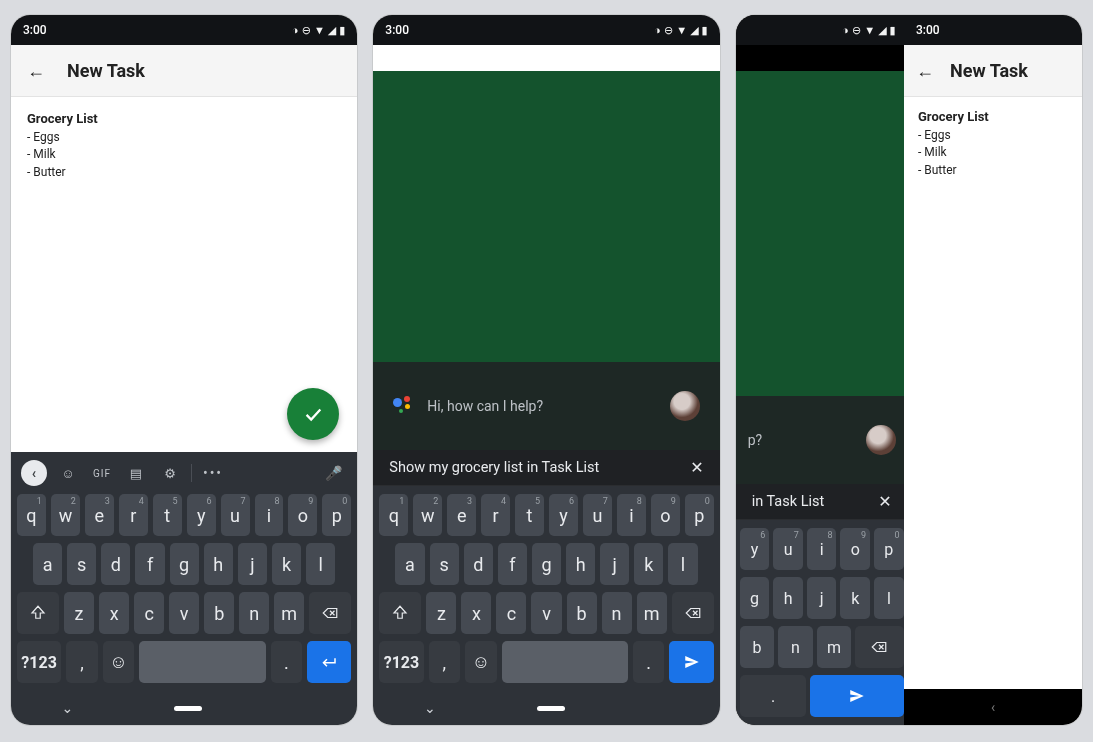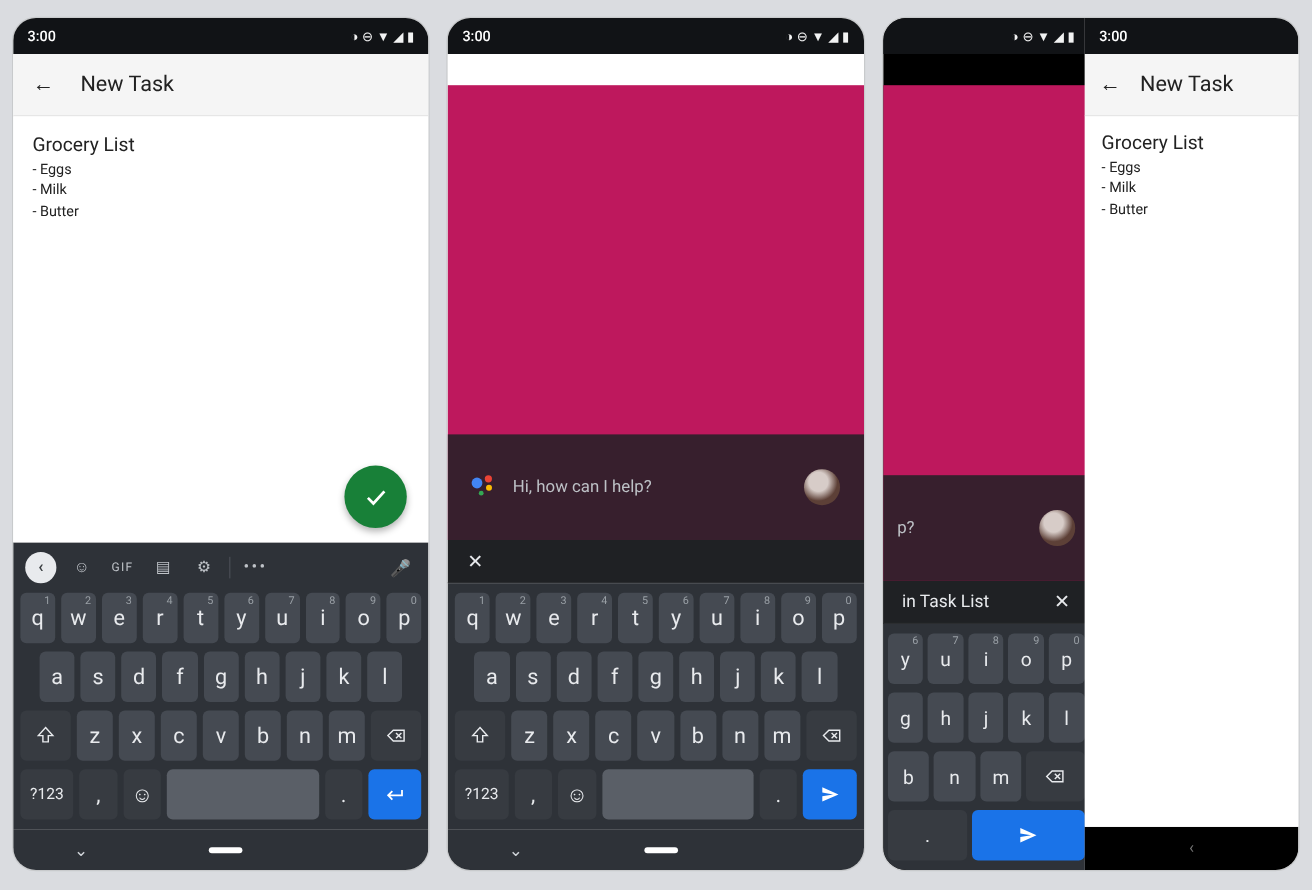--- a/index.html
+++ b/index.html
@@ -39,48 +39,48 @@
   .appbar {
     height: 52px;
     background: #f5f5f5;
     display: flex;
     align-items: center;
     padding: 0 16px;
     border-bottom: 1px solid #e3e3e3;
     gap: 22px;
   }
   .appbar .back { font-size: 18px; color: #222; }
-  .appbar .title { font-size: 18px; color: #222; font-weight: 400; }
+  .appbar .title { font-size: 18px; color: #222; font-weight: 700; }
   .content {
     flex: 1;
     background: #fff;
     padding: 14px 16px;
     position: relative;
     font-size: 15px;
     color: #222;
   }
-  .content h3 { font-size: 16px; font-weight: 400; margin-bottom: 3px; }
+  .content h3 { font-size: 13px; font-weight: 700; margin-bottom: 3px; }
   .content .line { font-size: 12px; line-height: 1.45; }
   .fab {
     position: absolute;
     right: 18px;
     bottom: 12px;
     width: 52px;
     height: 52px;
     border-radius: 50%;
     background: #188038;
     display: flex;
     align-items: center;
     justify-content: center;
     box-shadow: 0 3px 6px rgba(0,0,0,0.3);
   }
   .fab svg { width: 22px; height: 22px; fill: none; stroke: #fff; stroke-width: 2.5; }
   
   
-  .dark-area { flex:1; background: #be185d; position: relative; margin-top: 26px; }
+  .dark-area { flex:1; background: #14532d; position: relative; margin-top: 26px; }
   .assistant-row {
     position: absolute; bottom: 0; left: 0; right: 0;
     height: 88px;
     background: rgba(32,33,36,0.85);
     display: flex; align-items: center;
     padding: 0 20px;
     gap: 14px;
   }
   .assistant-logo { width: 20px; height: 20px; position: relative; }
   .assistant-logo .dot { position:absolute; border-radius:50%; }
@@ -144,21 +144,21 @@
     font-size: 18px;
     position: relative;
   }
   .key.dark { background: #373b41; }
   .key .sup { position:absolute; top:2px; right:4px; font-size:9px; color:#9aa0a6; }
   .key.wide { flex: 1.4; }
   .key.space { flex: 4; background:#5a5f67; }
   .key.enter { background:#1a73e8; }
   .key.send { background:#1a73e8; }
   .key svg { width:18px; height:18px; fill:#e8eaed; }
-  .key.sym { font-size:13px; }
+  .key.sym { font-size:16px;font-weight:bold; }
   
   .navbar {
     height: 34px;
     background: #2e3238;
     display:flex; align-items:center; justify-content:space-around;
     color:#cfd3d8;
   }
   .nav-pill { width: 28px; height: 5px; background:#fff; border-radius:3px; }
   .nav-chev { font-size: 14px; }
   .nav-sq { font-size: 12px; opacity: 0; }
@@ -308,20 +308,21 @@
         <div class="dot b"></div>
           <div class="dot r"></div>
           <div class="dot y"></div>
           <div class="dot g"></div>
       </div>
       <div class="assistant-text">Hi, how can I help?</div>
       <div class="avatar"></div>
     </div>
   </div>
   <div class="query-bar">
+    <span class="q">Show my grocery list in Task List</span>
     <span class="close">✕</span>
   </div>
   <div class="keyboard">
     <div class="kb-rows">
       <div class="kb-row" id="p2r1">
           <div class="key">q<span class="sup">1</span></div>
           <div class="key">w<span class="sup">2</span></div>
           <div class="key">e<span class="sup">3</span></div>
           <div class="key">r<span class="sup">4</span></div>
           <div class="key">t<span class="sup">5</span></div>

